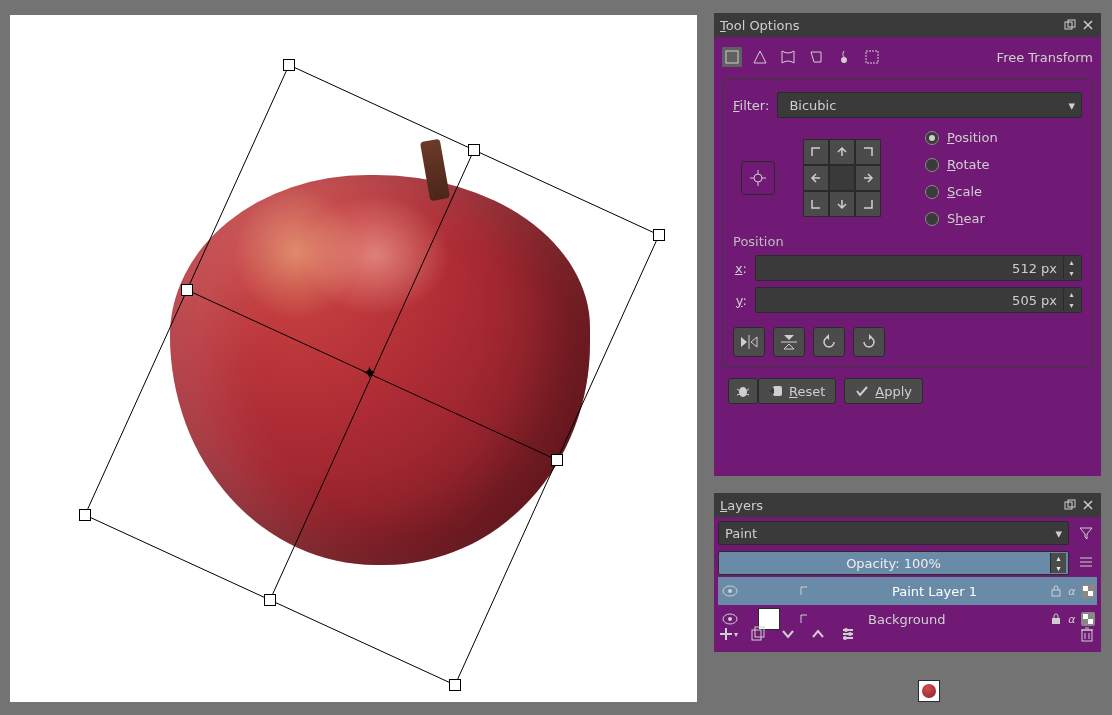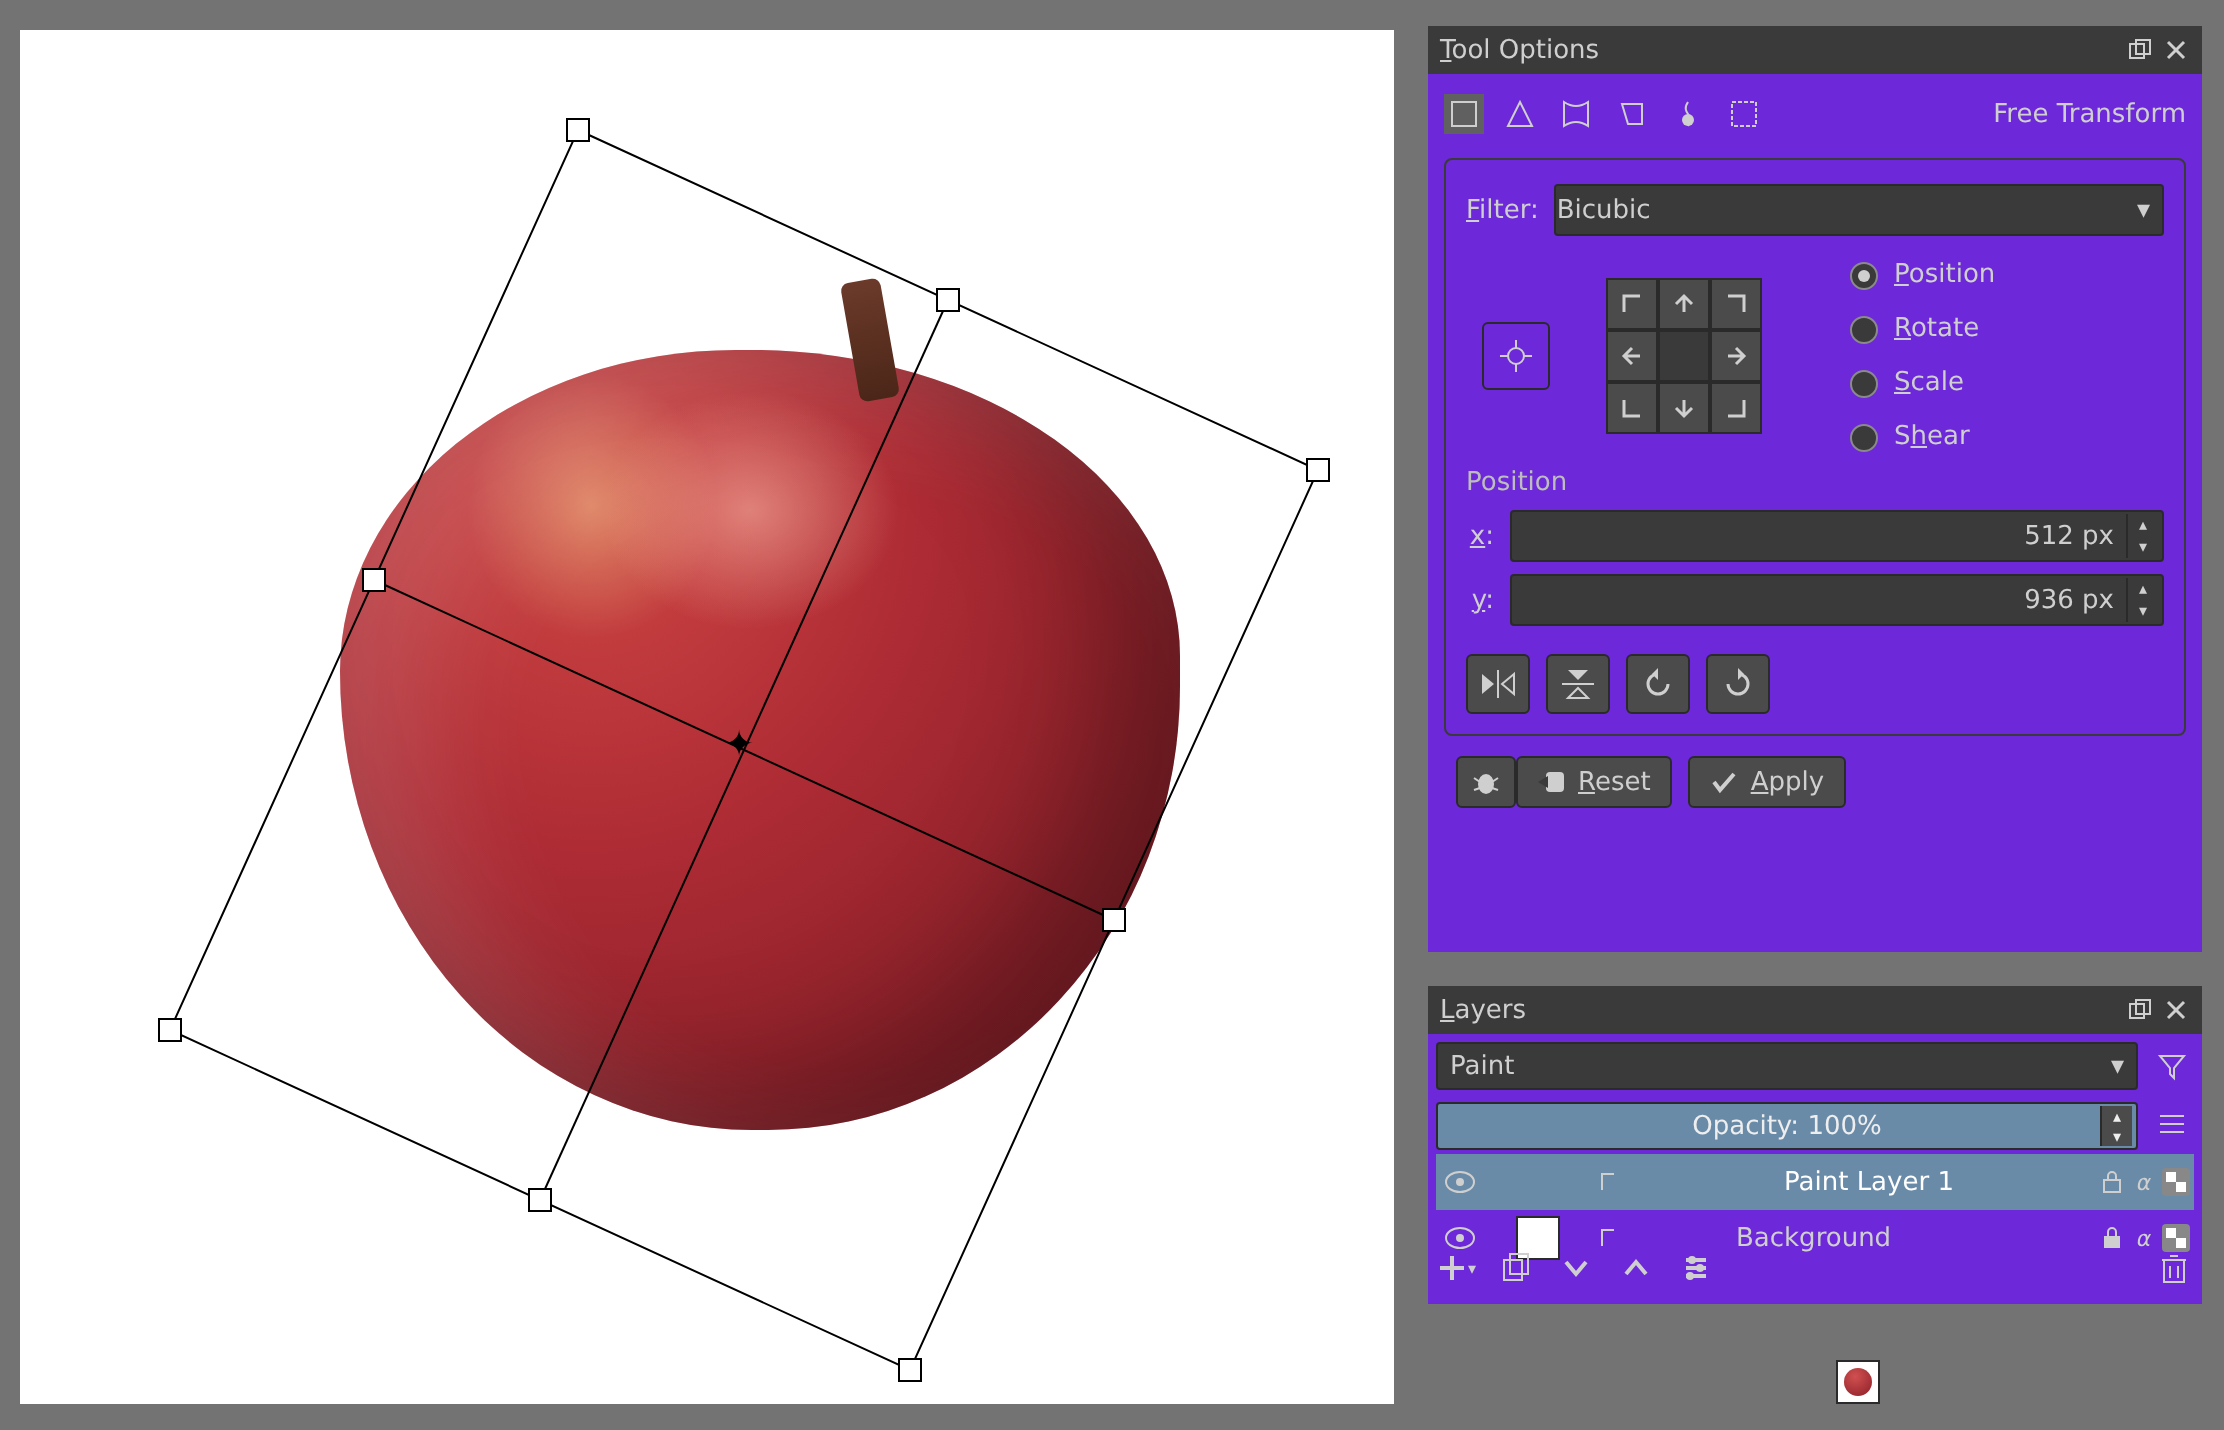--- a/index.html
+++ b/index.html
@@ -47,21 +47,21 @@
 }
 .pivot {
   position: absolute;
   font-size: 18px;
   color: #000;
 }
 
 
 .panel {
   position: absolute;
-  background: #6d28d9;
+  background: #701a75;
   color: #cfcfcf;
   font-size: 13px;
 }
 .panel .titlebar {
   height: 24px;
   background: #3a3a3a;
   display: flex;
   align-items: center;
   padding: 0 6px;
   justify-content: space-between;
@@ -83,21 +83,21 @@
   border: 1px solid #3a3a3a;
   border-radius: 4px;
   padding: 12px 10px 10px;
   margin-bottom: 10px;
 }
 .filter-row { display:flex; align-items:center; gap:8px; margin-bottom:12px; }
 .filter-row label { color:#cfcfcf; }
 .filter-row label .u { text-decoration: underline; }
 .select {
   flex:1; background:#3a3a3a; border:1px solid #2a2a2a; border-radius:2px;
-  height:26px; display:flex; align-items:center; padding:0 0; position:relative;
+  height:26px; display:flex; align-items:center; padding:0 11px; position:relative;
 }
 .select .caret { position:absolute; right:6px; }
 
 .radios { display:flex; flex-direction:column; gap:12px; }
 .radio { display:flex; align-items:center; gap:8px; cursor:pointer; }
 .radio .dot {
   width:14px; height:14px; border-radius:50%; border:1px solid #8a8a8a; background:#3a3a3a;
   display:flex; align-items:center; justify-content:center;
 }
 .radio.checked .dot::after { content:""; width:6px; height:6px; border-radius:50%; background:#cfcfcf; }
@@ -345,21 +345,21 @@
           <span>512 px</span>
           <div class="arrows">
               <div>▴</div>
               <div>▾</div>
             </div>
         </div>
       </div>
       <div class="num-row">
         <label><span class="u">y</span>:</label>
         <div class="spin">
-          <span>936 px</span>
+          <span>505 px</span>
           <div class="arrows">
               <div>▴</div>
               <div>▾</div>
             </div>
         </div>
       </div>
 
       <div class="flip-row">
         <div class="fbtn">
             <svg width="18" height="16">

